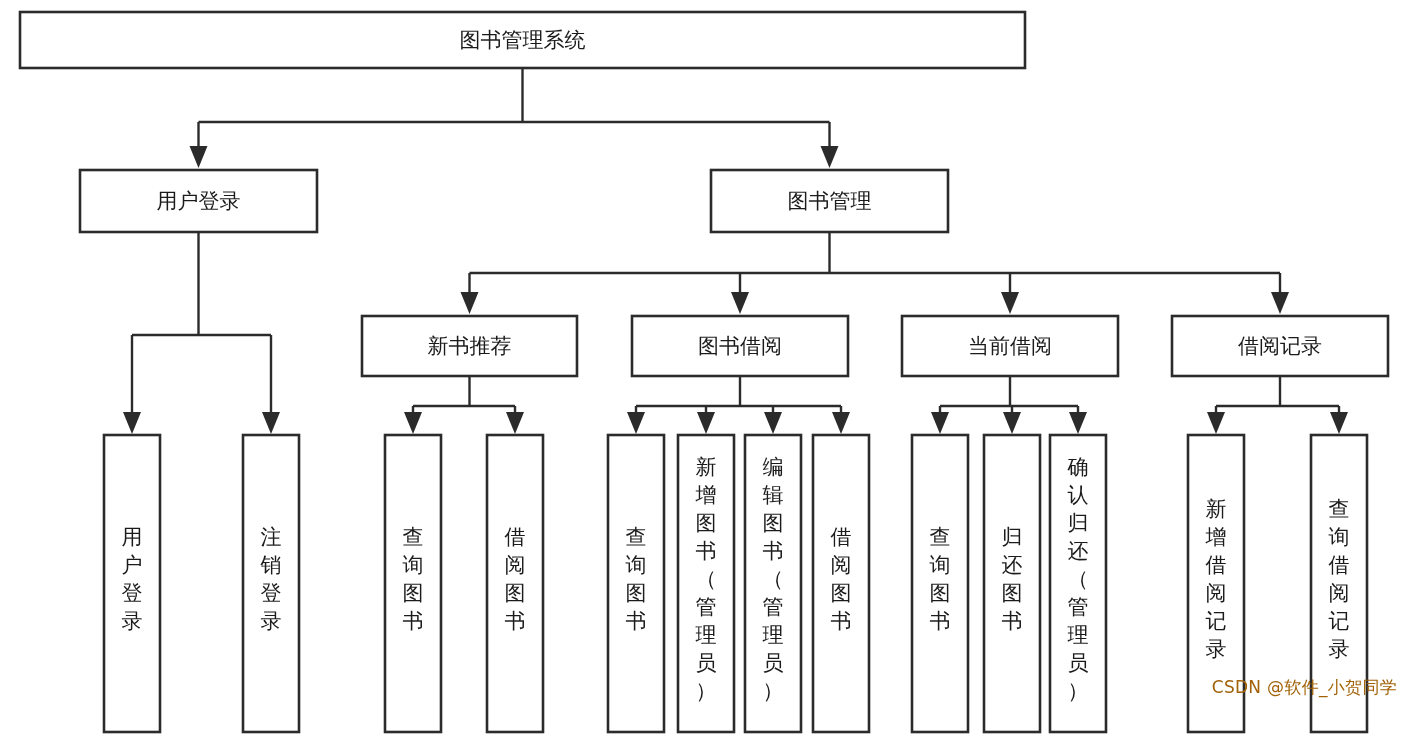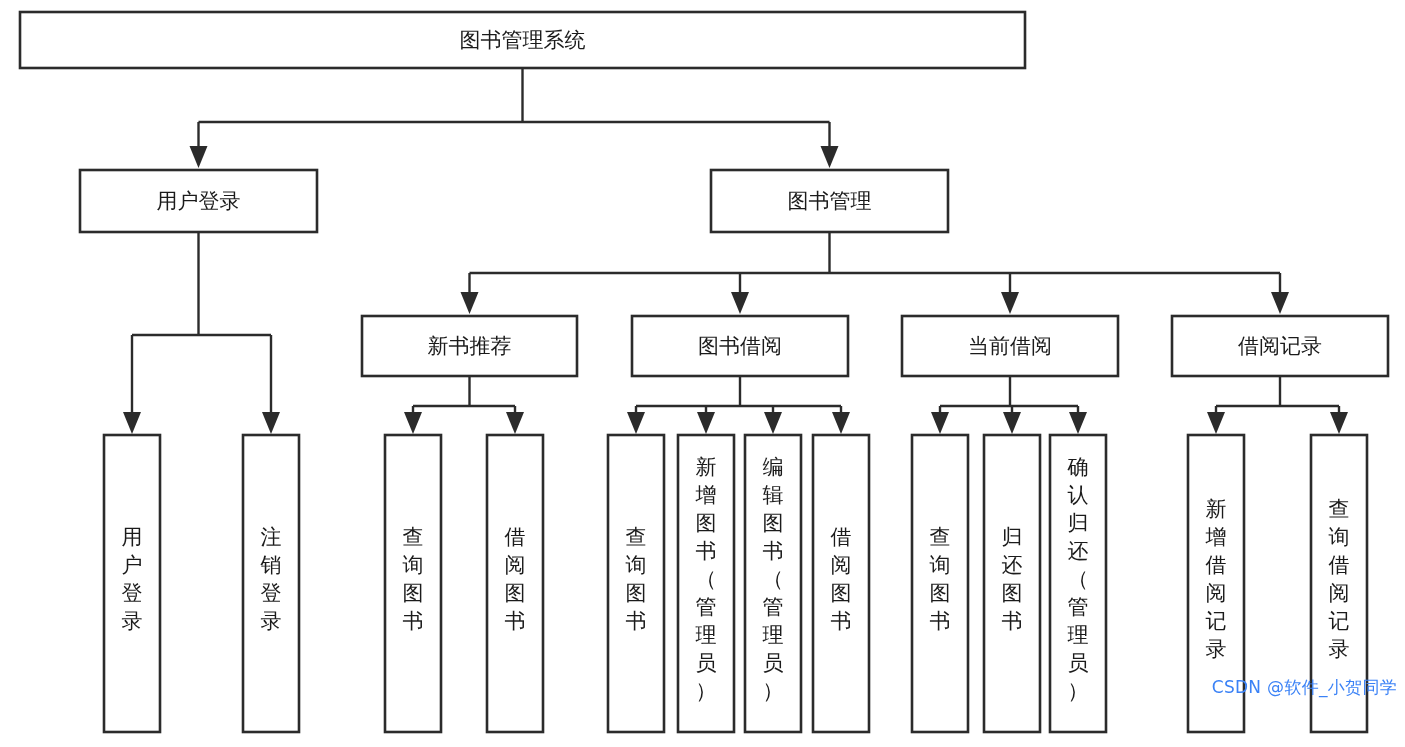--- a/index.html
+++ b/index.html
@@ -52,21 +52,21 @@
   .node-label-vertical {
     fill: #1b1b1b;
     font-family: "DejaVu Sans", "Liberation Sans", sans-serif;
     font-size: 21px;
     text-anchor: middle;
   }
   .watermark-text {
     position: absolute;
     right: 8px;
     bottom: 6px;
-    color: #3b82f6;
+    color: #a16207;
     font-size: 17px;
     font-family: "DejaVu Sans", "Liberation Sans", sans-serif;
     white-space: nowrap;
     letter-spacing: 0.3px;
     user-select: none;
   }
 </style>
 </head>
 <body>
 

